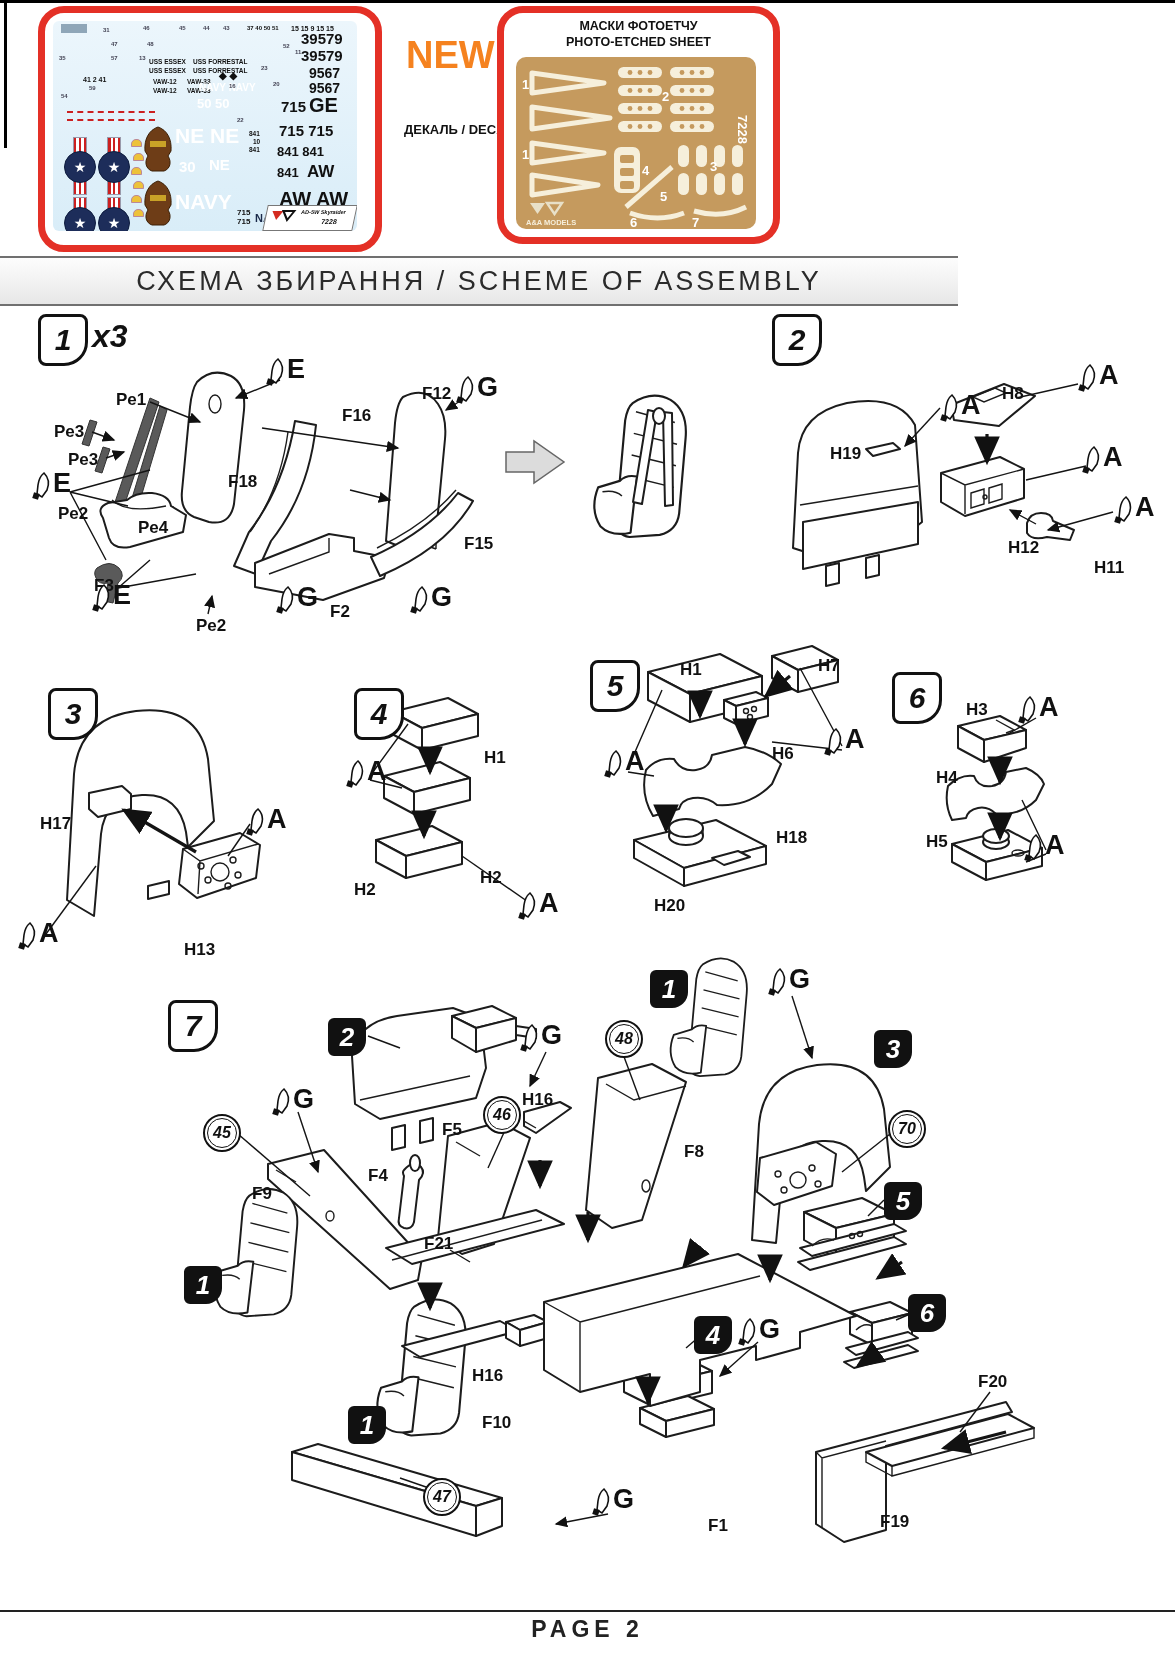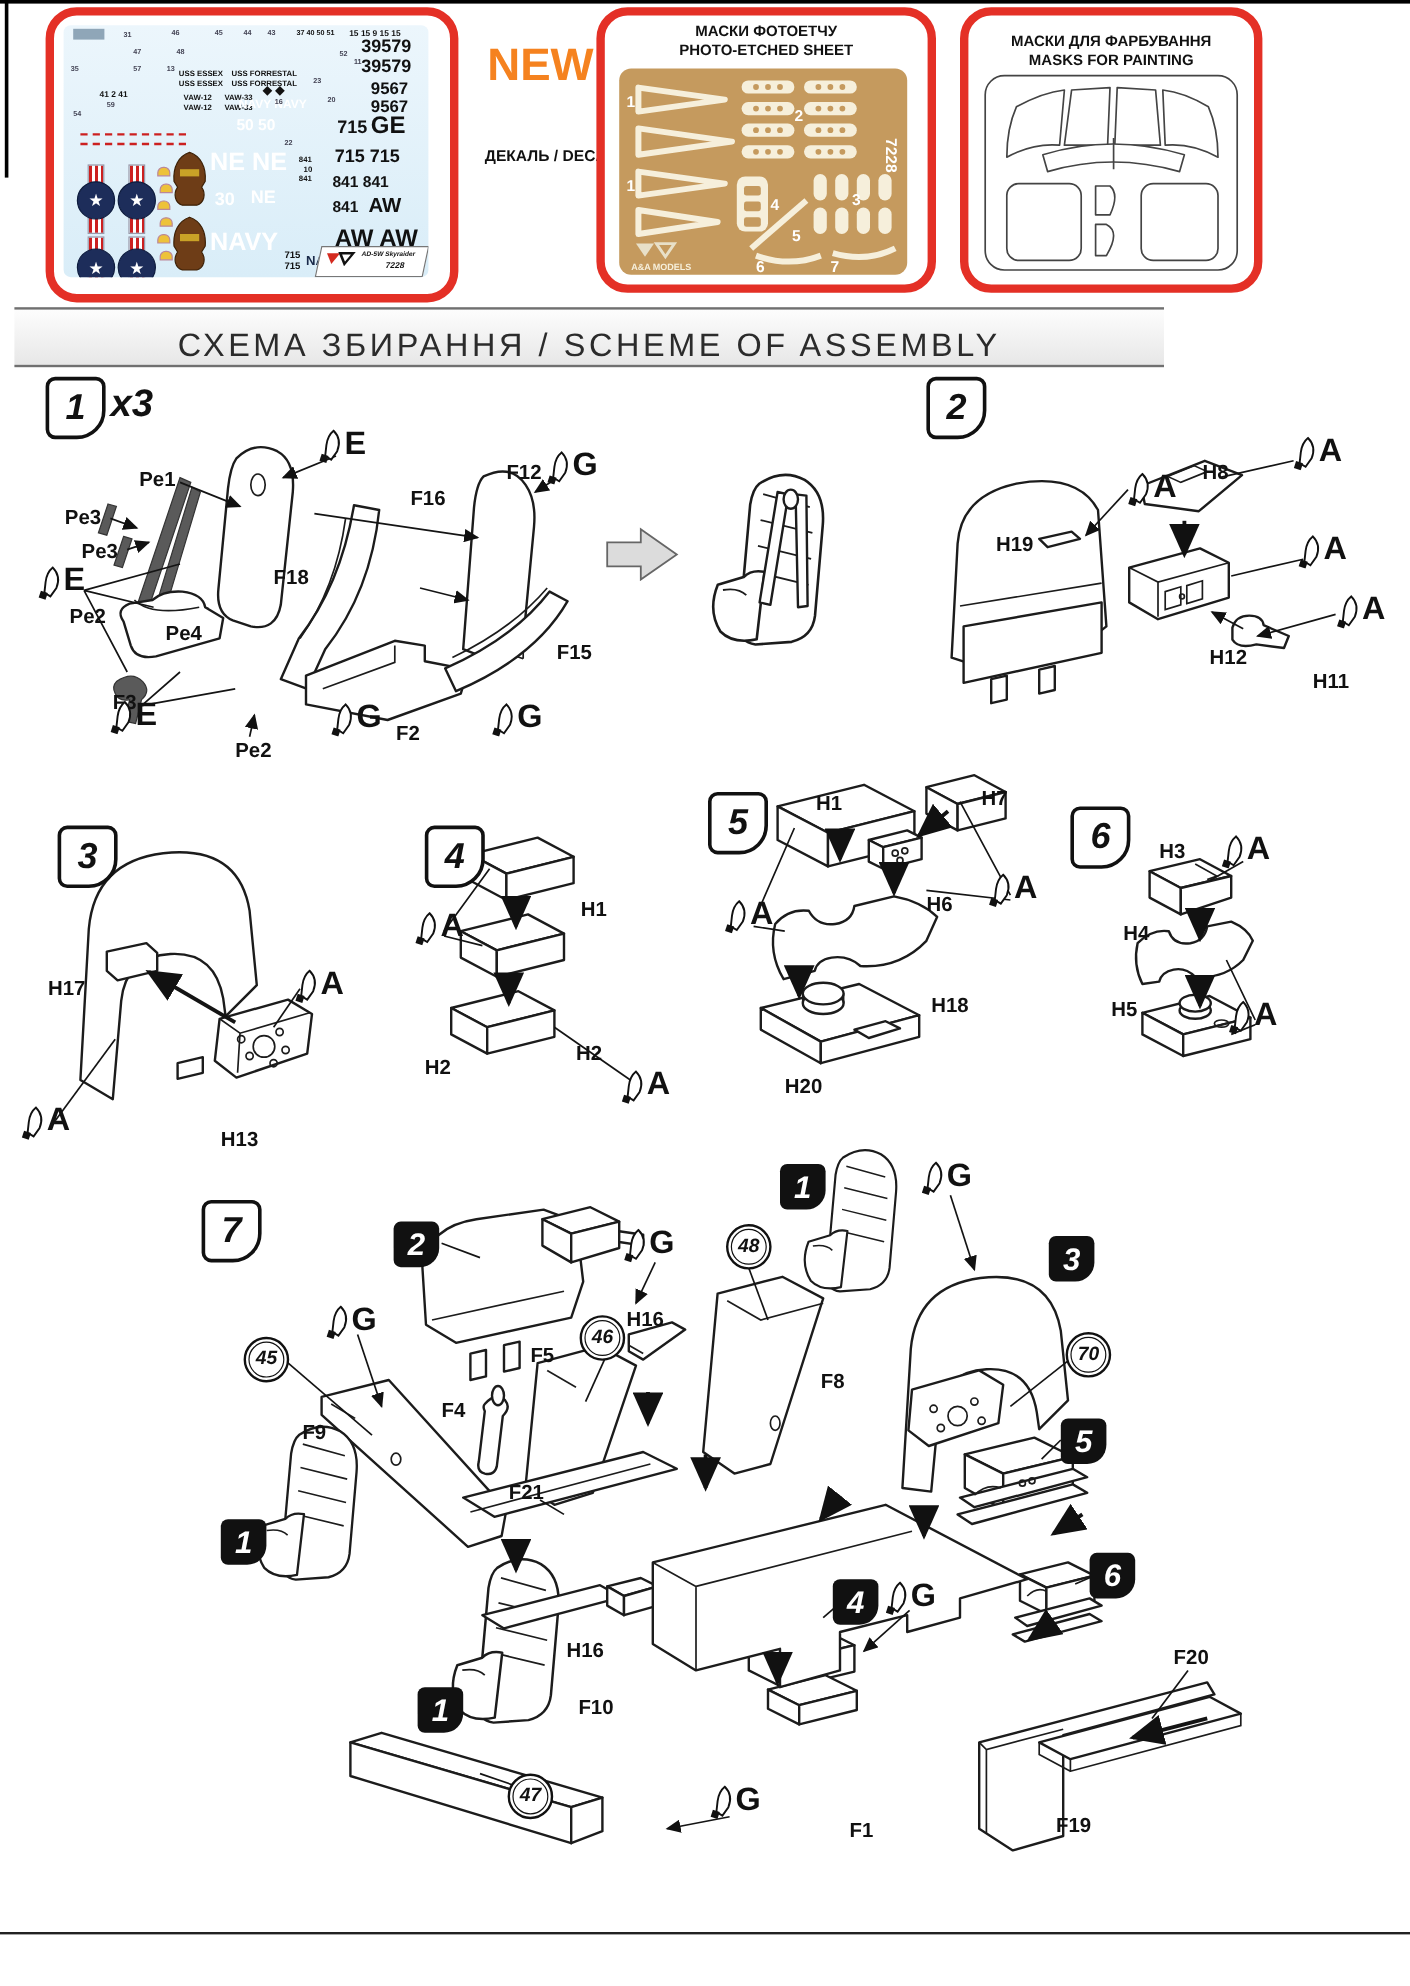--- a/index.html
+++ b/index.html
@@ -14,23 +14,23 @@
   .dt{position:absolute;white-space:nowrap;font-weight:bold;color:#111;line-height:1;}
   .dt.w{color:#fff;}
   .dt.g{color:#445;font-weight:bold;}
   .rbar{position:absolute;width:12px;background:repeating-linear-gradient(90deg,#cc2020 0 2.5px,#fff 2.5px 5px);border:0.5px solid #99a;}
   .rcirc{position:absolute;width:30px;height:30px;border-radius:50%;background:#1d2d5a;border:1px solid #0e1c3e;
         display:flex;align-items:center;justify-content:center;color:#fff;font-size:14px;}
   .ybit{position:absolute;width:9px;height:6px;background:#edc23a;border-radius:5px 5px 0 0;border:0.5px solid #b89;}
   .rdash{position:absolute;width:88px;border-top:2px dashed #cc2020;}
   .plate{position:absolute;width:88px;height:24px;background:#fff;border:1px solid #777;transform:skewX(-12deg);}
   
-  .band{position:absolute;left:12px;top:256px;width:958px;height:46px;
+  .band{position:absolute;left:0;top:256px;width:958px;height:46px;
         background:linear-gradient(#fdfdfd,#e7e7e7);border-top:2px solid #707070;border-bottom:2px solid #707070;
-        display:flex;align-items:flex-end;justify-content:center;}
+        display:flex;align-items:center;justify-content:center;}
   .band span{font-size:27px;letter-spacing:3px;color:#2b2b2b;}
   
   .plabel{position:absolute;font-weight:bold;font-size:17px;white-space:nowrap;}
   .glue{position:absolute;display:flex;align-items:flex-start;gap:1px;}
   .glue .g-letter{font-weight:bold;font-size:27px;line-height:1;}
   .sbadge{position:absolute;width:44px;height:46px;border:3.5px solid #111;border-radius:8px 8px 24px 8px;
         background:#fff;display:flex;align-items:center;justify-content:center;
         font-weight:bold;font-style:italic;font-size:30px;}
   .qty{position:absolute;font-weight:bold;font-style:italic;font-size:32px;}
   .bbadge{position:absolute;width:38px;height:38px;background:#111;color:#fff;border-radius:6px 6px 16px 6px;
@@ -234,39 +234,20 @@
         <text x="228" y="64" transform="rotate(90 228 60)">7228</text>
       </g>
       <g>
         <path d="M16,148 h15 l-7.5,11 z" fill="#e8e0c8"></path>
         <path d="M33,148 h15 l-7.5,11 z" fill="none" stroke="#e8e0c8" stroke-width="2.4"></path>
       </g>
       <text x="12" y="170" fill="#f6efdb" font-family="Liberation Sans,sans-serif" font-weight="bold" font-size="7.5">A&amp;A MODELS</text>
     </svg>
   </div>
 
-  <div class="redbox" style="left:800px;top:6px;width:238px;height:224px">
-    <div class="boxtitle" style="top:14px">МАСКИ ДЛЯ ФАРБУВАННЯ</div>
-    <div class="boxtitle" style="top:30px">MASKS FOR PAINTING</div>
-    <svg class="abs" style="left:0;top:46px" width="238" height="172" viewBox="0 0 238 172">
-      <g fill="#fff" stroke="#444" stroke-width="1.4" stroke-linejoin="round">
-        <rect x="14" y="4" width="210" height="162" rx="16"></rect>
-        <path d="M40,30 Q62,18 80,16 L76,62 Q54,60 32,72 Q32,48 40,30 Z"></path>
-        <path d="M86,16 L118,14 L116,62 L80,62 Z"></path>
-        <path d="M124,14 L156,16 L160,62 L122,62 Z"></path>
-        <path d="M162,16 Q180,18 200,30 Q208,48 208,72 Q186,60 164,62 Z"></path>
-        <path d="M62,70 Q120,52 180,70 L176,84 Q120,68 66,84 Z"></path>
-        <path d="M121,56 L121,82"></path>
-        <rect x="32" y="94" width="62" height="64" rx="10"></rect>
-        <rect x="144" y="94" width="64" height="64" rx="10"></rect>
-        <path d="M106,96 L118,96 Q126,103 118,120 L106,120 Z"></path>
-        <path d="M106,128 L115,128 Q127,134 115,154 L106,154 Z"></path>
-      </g>
-    </svg>
-  </div>
 
   <div class="band">
     <span>СХЕМА ЗБИРАННЯ / SCHEME OF ASSEMBLY</span>
   </div>
 
   <svg class="abs" style="left:0;top:0" width="1175" height="1655" viewBox="0 0 1175 1655">
     <defs>
       <marker id="ah" markerWidth="10" markerHeight="8" refX="8" refY="4" orient="auto">
         <path d="M0,0 L9,4 L0,8 Z" fill="#111"></path>
       </marker>
@@ -787,13 +768,14 @@
       <span>48</span>
     </div>
   <div class="circ" style="left:888px;top:1110px">
       <span>70</span>
     </div>
   <div class="circ" style="left:423px;top:1478px">
       <span>47</span>
     </div>
 
   <div class="fline"></div>
+  <div class="footer">PAGE 2</div>
 </div>
 
 </body></html>

